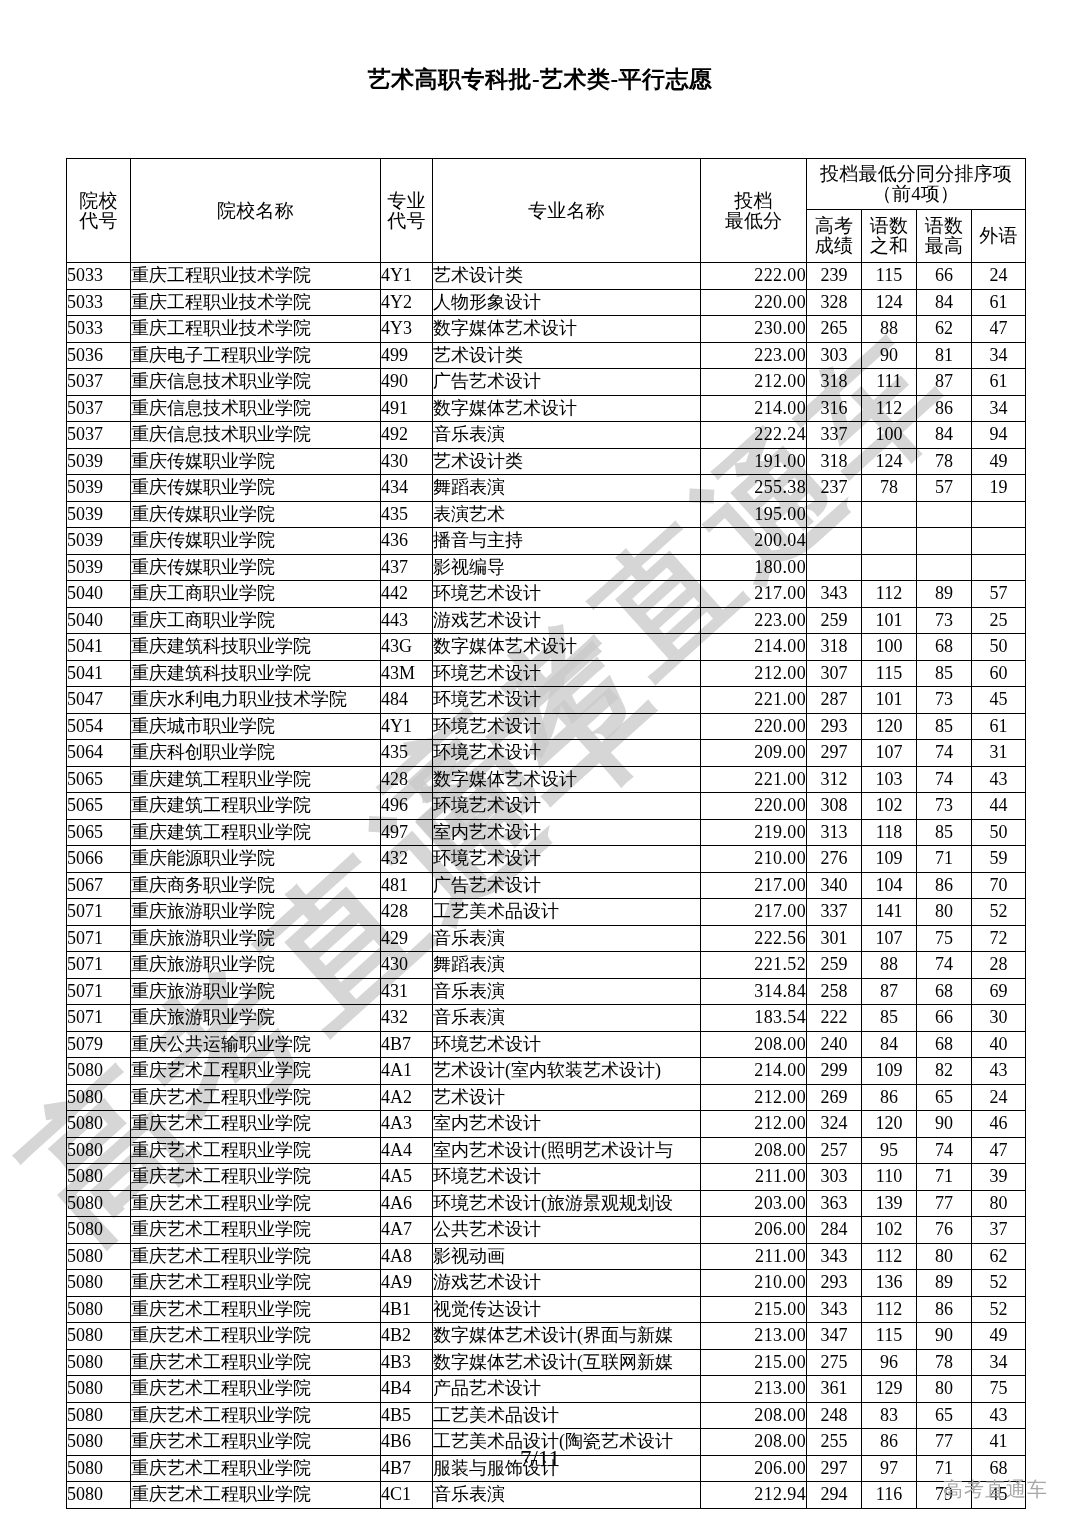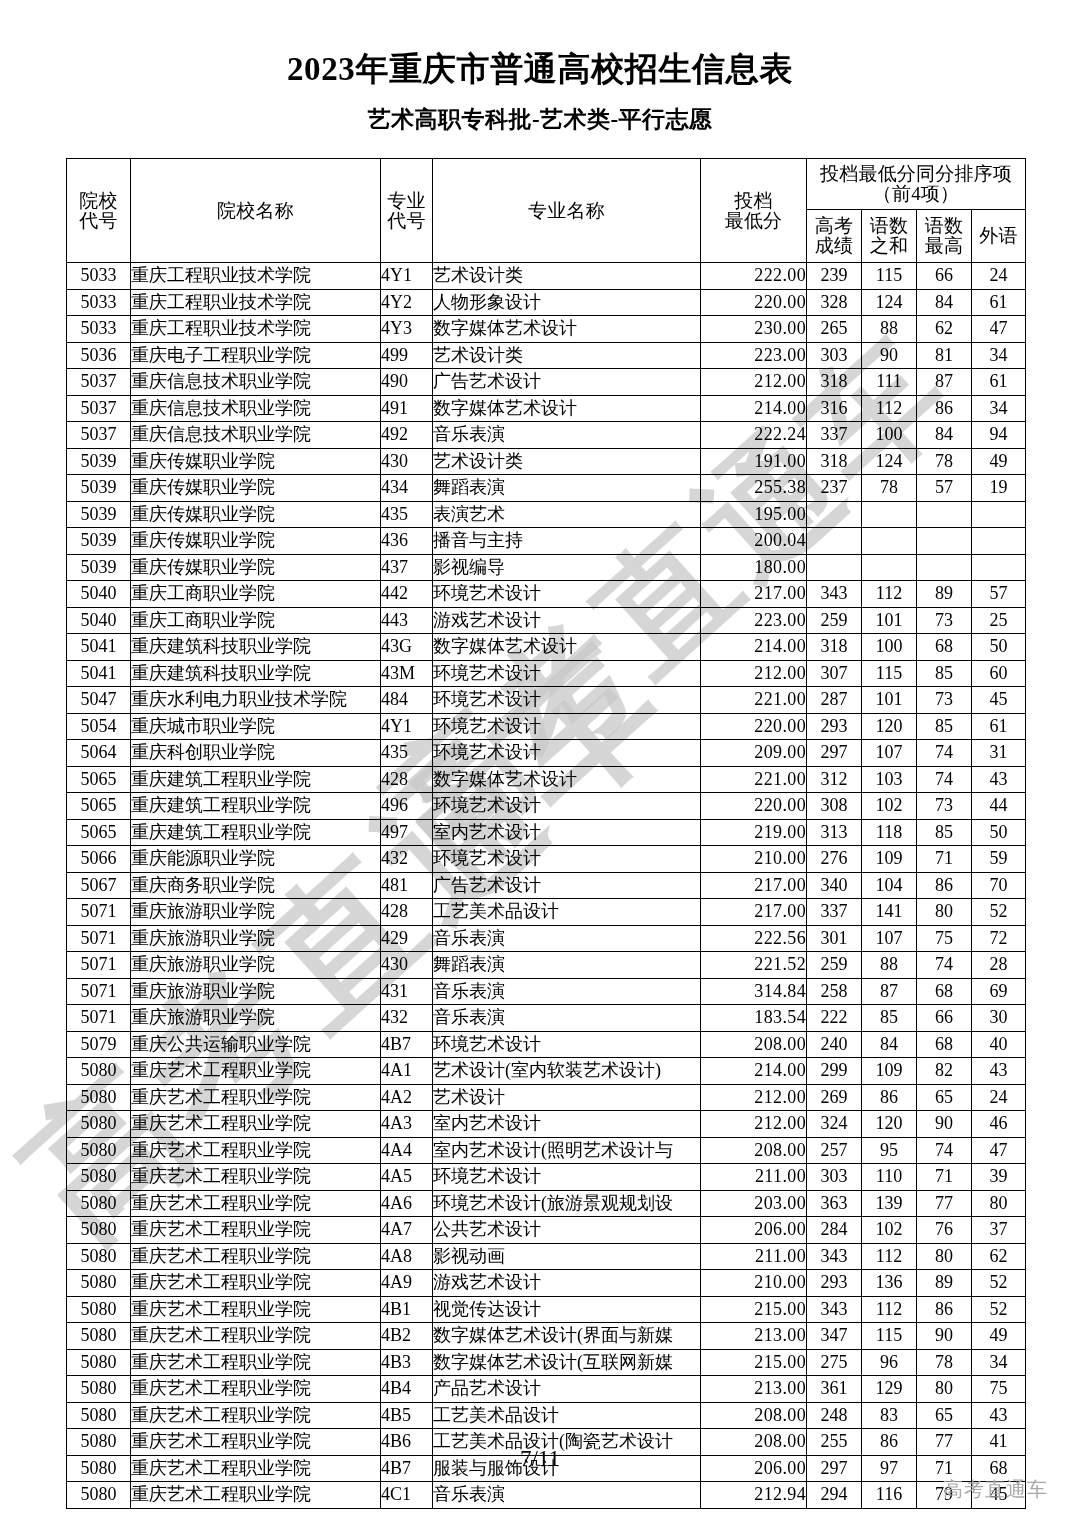--- a/index.html
+++ b/index.html
@@ -114,21 +114,20 @@
   .two-line { line-height: 1.18; }
 
   
   table.info-table tbody td {
     height: 25.5px;
     vertical-align: middle;
     overflow: hidden;
     white-space: nowrap;
   }
   td.c-code {
-    text-align: center;
     font-size: 19px;
   }
   td.c-school {
     text-align: left;
     padding-left: 9px;
     font-size: 19px;
     margin-top: 15px;
   }
   td.c-majorcode {
     text-align: left;
@@ -188,21 +187,20 @@
 <body>
 
 <div id="watermark-layer">
   <div class="wm-text wm-a">高考直通车</div>
   <div class="wm-text wm-b">高考直通车</div>
 </div>
 
 <div id="page">
 
   <div id="title-block">
-    <h1 id="doc-title">2023年重庆市普通高校招生信息表</h1>
     <div id="doc-subtitle">艺术高职专科批-艺术类-平行志愿</div>
   </div>
 
   <div id="table-wrap">
     <table class="info-table">
       <colgroup>
         <col class="w-code">
         <col class="w-school">
         <col class="w-majorcode">
         <col class="w-major">

